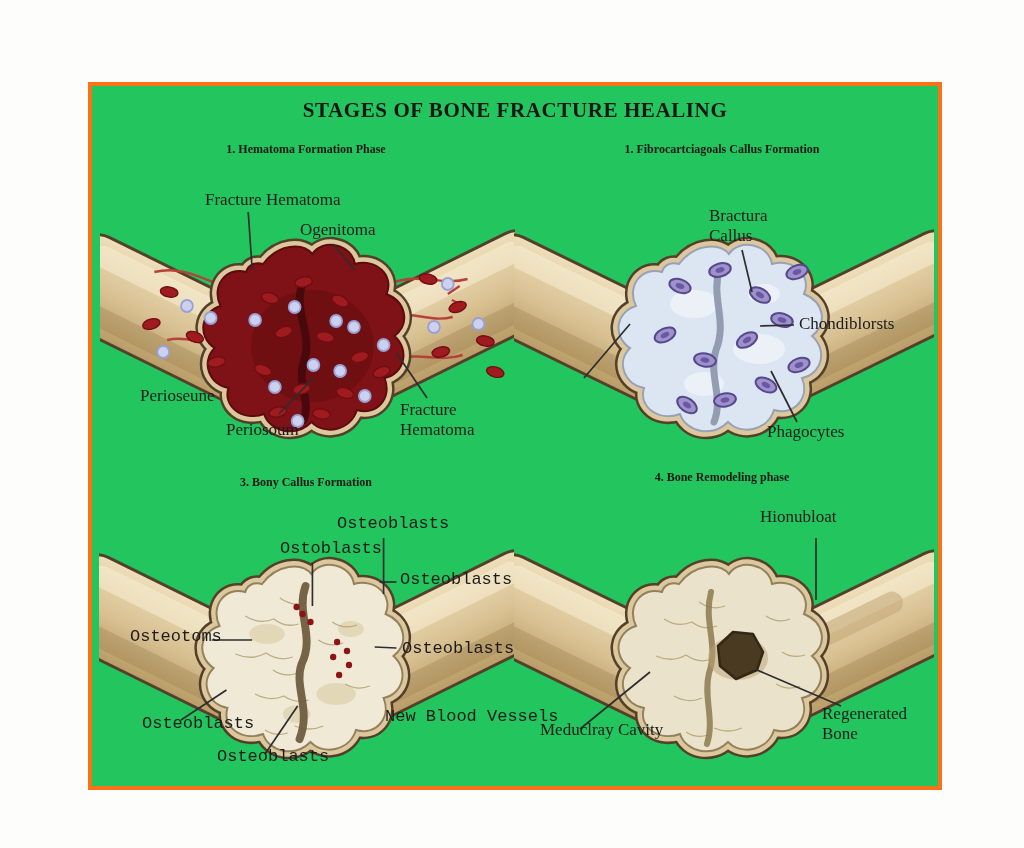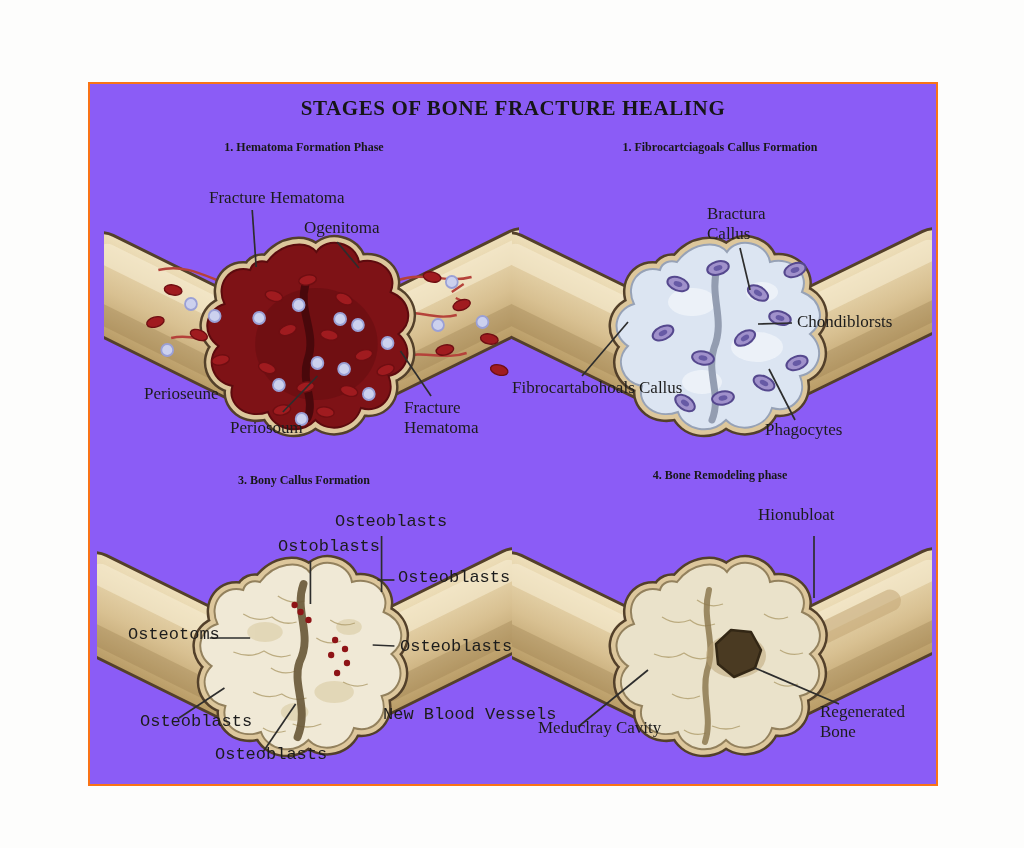--- a/index.html
+++ b/index.html
@@ -3,21 +3,21 @@
 <meta charset="utf-8">
 <style>
   html,body{margin:0;padding:0;}
   body{
     width:1024px;height:848px;position:relative;overflow:hidden;
     background:#fdfdfc;color:#1b1b1b;
     font-family:"Liberation Serif", serif;
   }
   .frame{
     position:absolute;left:88px;top:82px;width:846px;height:700px;
-    border:2px solid #f97316;background:#8b5cf6;
+    border:4px solid #f97316;background:#22c55e;
   }
   .title{
     position:absolute;top:12px;left:0;width:100%;text-align:center;
     font-size:21px;font-weight:bold;letter-spacing:.6px;color:#161616;
   }
   .heading{
     position:absolute;width:412px;text-align:center;
     font-size:12px;font-weight:bold;color:#181818;
   }
   .panel{position:absolute;}
@@ -54,21 +54,21 @@
 
 <div class="frame">
 
   <div class="title">STAGES OF BONE FRACTURE HEALING</div>
 
   <div class="heading" style="left:8px;top:56px;">1. Hematoma Formation Phase</div>
   <div class="heading" style="left:424px;top:56px;">1. Fibrocartciagoals Callus Formation</div>
   <div class="heading" style="left:8px;top:374px;margin-top:15px;">3. Bony Callus Formation</div>
   <div class="heading" style="left:424px;top:374px;margin-top:10px;">4. Bone Remodeling phase</div>
 
-  <div class="panel" style="left:14px;top:88px;width:415px;height:275px;">
+  <div class="panel" style="left:8px;top:88px;width:415px;height:275px;">
     <svg class="art" viewBox="0 0 420 275" preserveAspectRatio="none">
       <use href="#bones"></use>
       <g stroke="#b5423a" stroke-width="2.4" fill="none">
         <path d="M 55 98 C 90 90 112 112 140 116 M 98 148 C 120 140 138 152 158 147 M 68 166 C 94 160 112 177 133 173 M 118 112 l 14 -9 M 124 118 l 15 7"></path>
         <path d="M 298 108 C 324 99 346 112 372 105 M 290 142 C 316 136 333 149 357 143 M 300 186 C 323 177 343 189 367 181 M 352 120 l 12 -8 M 356 126 l 13 6"></path>
       </g>
       <use href="#blob" fill="none" stroke="#53402a" stroke-width="16" stroke-linejoin="round"></use>
       <use href="#blob" fill="none" stroke="#ddc79c" stroke-width="11"></use>
       <use href="#blob" fill="#7e1216" stroke="#5c0b0e" stroke-width="2"></use>
       <ellipse cx="215" cy="172" rx="62" ry="56" fill="#640d10" opacity="0.55"></ellipse>
@@ -173,21 +173,20 @@
       </g>
       <g class="leaders">
         <line x1="228" y1="76" x2="238" y2="118"></line>
         <line x1="280" y1="151" x2="246" y2="152"></line>
         <line x1="70" y1="204" x2="116" y2="150"></line>
         <line x1="283" y1="248" x2="257" y2="197"></line>
       </g>
     </svg>
     <div class="label center" style="left:195px;top:32px;width:85px;">Bractura Callus</div>
     <div class="label nowrap" style="left:285px;top:140px;">Chondiblorsts</div>
-    <div class="label center" style="left:0px;top:206px;width:185px;">Fibrocartabohoals Callus</div>
     <div class="label nowrap" style="left:253px;top:248px;">Phagocytes</div>
   </div>
 
   <div class="panel" style="left:7px;top:408px;width:415px;height:275px;font-family:Liberation Mono, monospace;">
     <svg class="art" viewBox="0 0 420 275" preserveAspectRatio="none">
       <use href="#bones"></use>
       <use href="#blob" fill="none" stroke="#53402a" stroke-width="16" stroke-linejoin="round"></use>
       <use href="#blob" fill="none" stroke="#ddc79c" stroke-width="11"></use>
       <use href="#blob" fill="#f0e9d6" stroke="#93815d" stroke-width="2"></use>
       <g fill="#ddd0ab" opacity="0.7">

